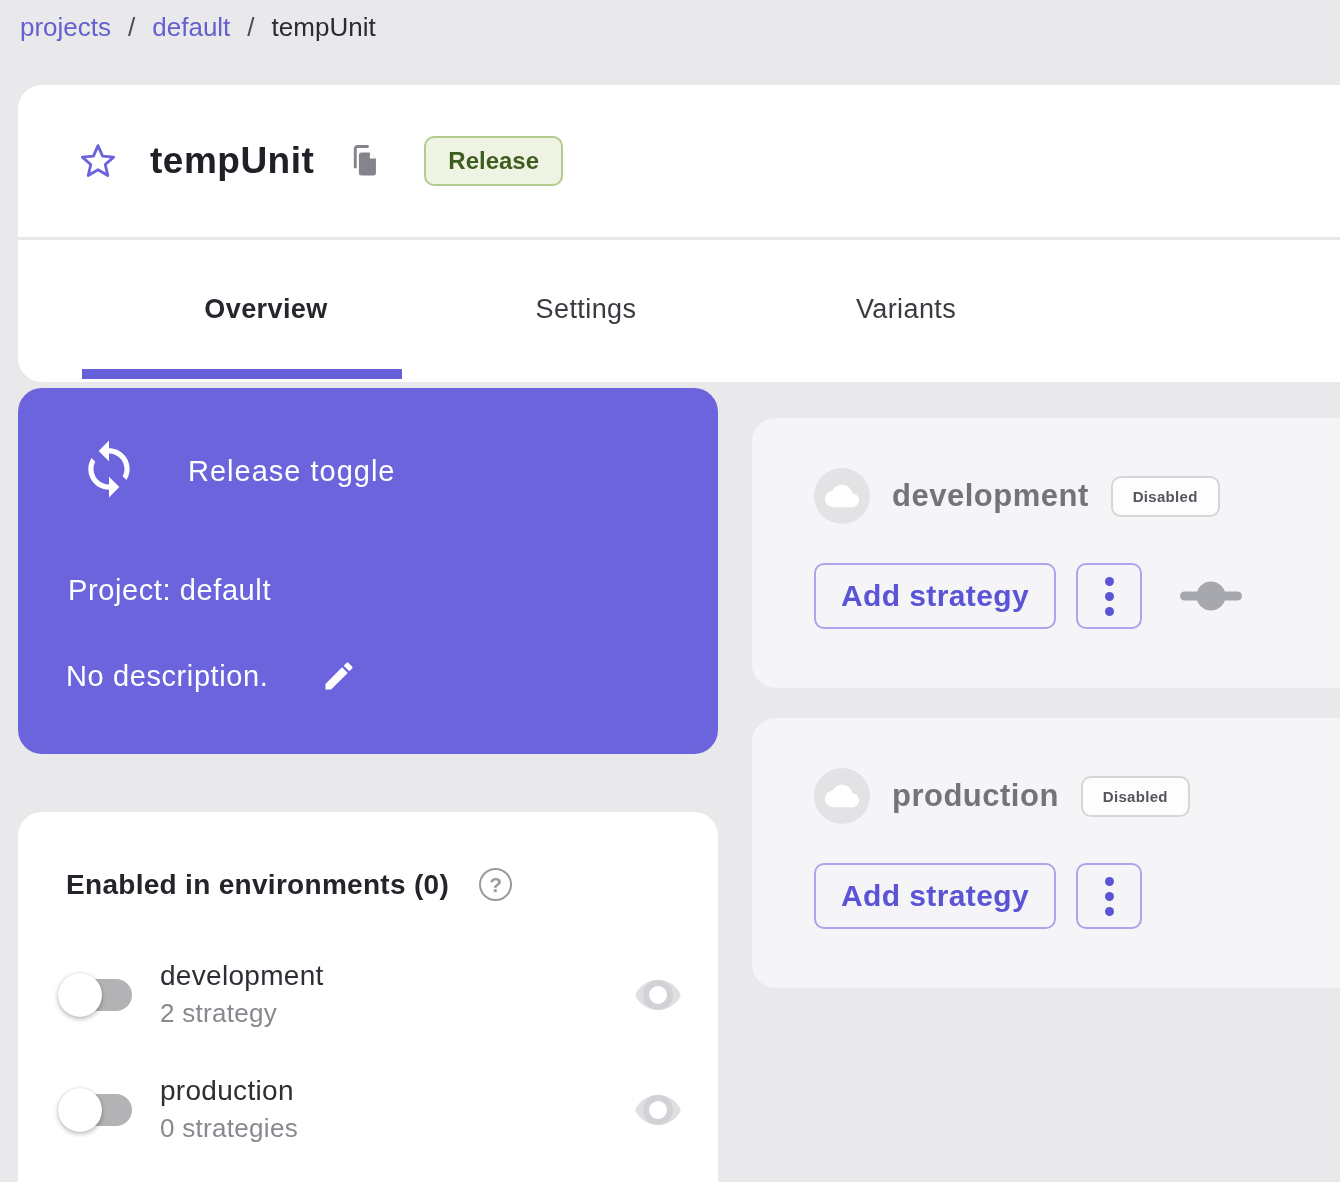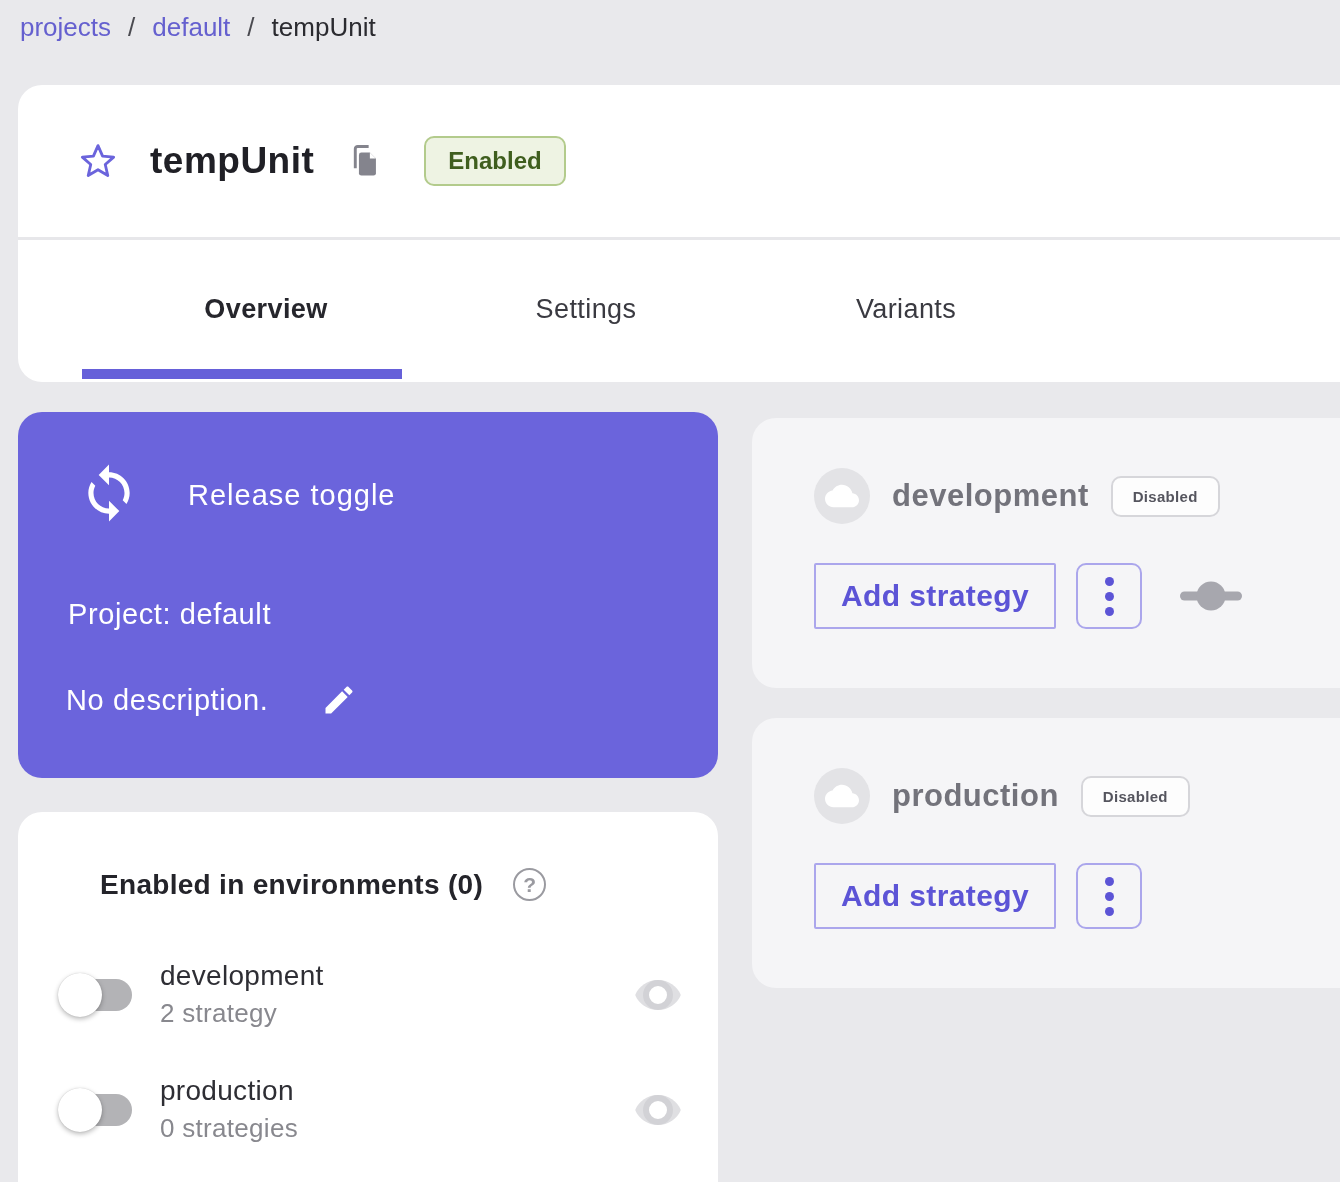--- a/index.html
+++ b/index.html
@@ -48,21 +48,21 @@
     font-size:27px; color:#3a3a41; cursor:pointer; letter-spacing:.4px;
   }
   .tab.active { font-weight:700; color:#26262c; }
   .tab-indicator {
     position:absolute; bottom:0; left:64px; width:320px; height:10px;
     background:#6660d9;
   }
 
   
   .release-card {
-    position:absolute; left:18px; top:412px; width:700px; height:366px;
+    position:absolute; left:18px; top:388px; width:700px; height:366px;
     background:#6b64dc; border-radius:24px; color:#ffffff;
   }
   .release-head {
     position:absolute; left:60px; top:50px;
     display:flex; align-items:center; gap:48px;
   }
   .release-type { font-size:29px; letter-spacing:1px; }
   .release-project { position:absolute; left:50px; top:186px; font-size:29px; letter-spacing:.6px; }
   .release-desc {
     position:absolute; left:48px; top:270px;
@@ -87,40 +87,40 @@
     color:#73737b; letter-spacing:.5px;
   }
   .env-chip {
     margin-left:22px; font-size:15px; font-weight:700; color:#55555e;
     background:#fdfdfd; border:2px solid #d6d6da; border-radius:10px;
     padding:10px 20px; letter-spacing:.3px;
   }
   .env-card-actions { position:absolute; left:62px; top:145px; display:flex; align-items:center; }
   .add-strategy-btn {
     width:242px; height:66px;
-    border:2px solid #aba6ec; border-radius:2px; background:transparent;
+    border:2px solid #aba6ec; border-radius:10px; background:transparent;
     color:#5c54d6; font-size:30px; font-weight:700; letter-spacing:.4px;
     font-family:"Liberation Sans", sans-serif;
     display:flex; align-items:center; justify-content:center; cursor:pointer;
   }
   .kebab-btn {
     width:66px; height:66px; margin-left:20px;
     border:2px solid #aba6ec; border-radius:10px; background:transparent;
     display:flex; flex-direction:column; align-items:center; justify-content:center;
     cursor:pointer;
   }
   .kebab-btn .dot { width:9px; height:9px; border-radius:50%; background:#5c54d6; margin:3px 0; }
   .strategy-icon { margin-left:36px; display:flex; align-items:center; }
 
   
   .env-panel {
     position:absolute; left:18px; top:812px; width:700px; height:400px;
     background:#ffffff; border-radius:24px;
   }
-  .env-panel-head { display:flex; align-items:center; padding:56px 0 0 48px; gap:30px;margin-left:34px; }
+  .env-panel-head { display:flex; align-items:center; padding:56px 0 0 48px; gap:30px; }
   .env-panel-title { font-size:28px; font-weight:700; color:#24242a; letter-spacing:.3px; }
   .help-btn {
     width:33px; height:33px; border:2.5px solid #9a9aa0; border-radius:50%;
     color:#9a9aa0; font-size:21px; font-weight:700;
     display:flex; align-items:center; justify-content:center; cursor:pointer;
   }
   .env-row { position:absolute; left:40px; right:36px; display:flex; align-items:center; }
   .env-row.r1 { top:148px; }
   .env-row.r2 { top:263px; }
   .switch { position:relative; width:76px; height:48px; cursor:pointer; }
@@ -160,21 +160,21 @@
         </svg>
       </span>
       <span class="feature-title">tempUnit</span>
       <span class="copy-btn">
         <svg width="30" height="34" viewBox="0 0 24 28">
           <path d="M4 20 V4 a2 2 0 0 1 2-2 h9" fill="none" stroke="#84848d" stroke-width="2.4"></path>
           <path d="M9 7 h7 l5 5 v12 a2 2 0 0 1 -2 2 h-10 a2 2 0 0 1 -2 -2 V9 a2 2 0 0 1 2 -2 z" fill="#84848d"></path>
           <path d="M16 7 v5 h5 z" fill="#ffffff"></path>
         </svg>
       </span>
-      <span class="status-badge">Enabled</span>
+      <span class="status-badge">Release</span>
     </div>
     <div class="tabs-row">
       <div class="tab active">Overview</div>
       <div class="tab">Settings</div>
       <div class="tab">Variants</div>
       <div class="tab-indicator"></div>
     </div>
   </div>
 
   <div class="release-card">

